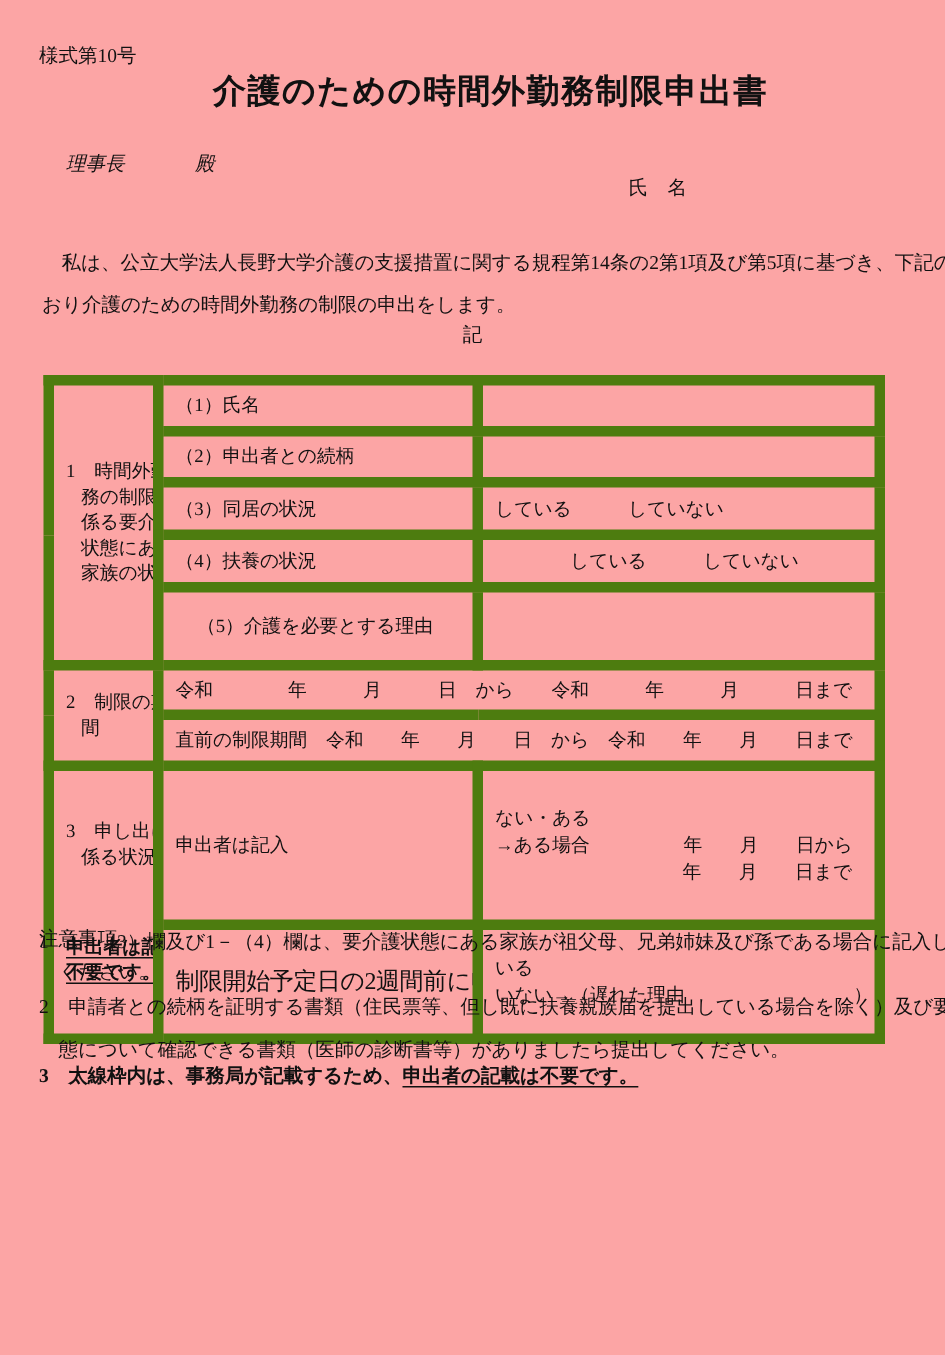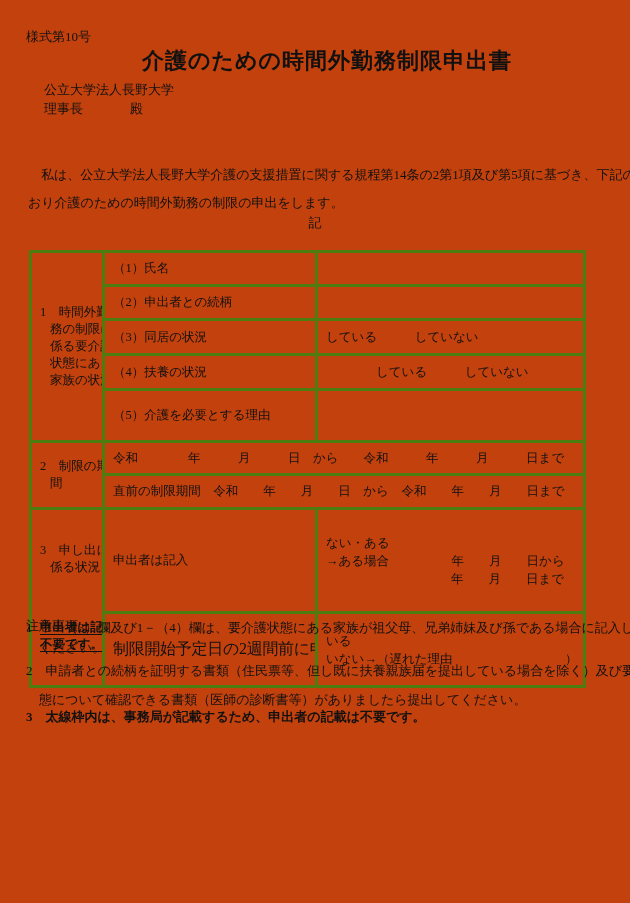--- a/index.html
+++ b/index.html
@@ -1,84 +1,83 @@
 <!DOCTYPE html>
 <html><head>
 <meta charset="utf-8">
 <style>
   html,body{margin:0;padding:0;background:#888;}
   .page{
     position:relative;
     width:630px;height:903px;
     margin:0 auto;
-    background:#c2410c;
+    background:#fca5a5;
     color:#111;
     font-family:"Liberation Serif","DejaVu Serif",serif;
     font-size:13px;
     overflow:hidden;
   }
   .abs{position:absolute;white-space:pre;}
   .form-number{top:28px;left:26px;}
   .form-title{top:46px;left:12px;width:630px;text-align:center;font-size:22px;font-weight:bold;letter-spacing:1px;white-space:pre;}
   .addr-org{top:81px;left:44px;}
-  .addr-line{top:100px;left:44px;}
+  .addr-line{top:100px;left:44px;font-style:italic;}
   .addr-spacer{display:inline-block;width:47px;}
   .date-block{top:114px;left:354px;line-height:21px;}
   .body-par{top:161px;left:28px;line-height:28px;}
   .ki{top:214px;left:0;width:630px;text-align:center;white-space:pre;}
 
   table.form-table{
     position:absolute;top:250px;left:29px;
     border-collapse:collapse;table-layout:fixed;
     width:554px;
     font-size:12.5px;color:#111;
   }
   table.form-table td{
-    border:3px solid #4d7c0f;
+    border:7px solid #4d7c0f;
     padding:2px 12px 2px 8px;
     vertical-align:middle;
     white-space:pre;
     overflow:hidden;
     margin-top:40px;
   }
   td.lblcell{padding:2px 2px 2px 4px;text-align:left;}
   .hang{white-space:pre;line-height:17px;padding-left:10px;text-indent:-10px;}
   .s3note{white-space:pre;line-height:17px;text-align:center;font-weight:bold;text-decoration:underline;text-underline-offset:3px;margin-top:13px;}
   .s3head{margin-top:0;}
-  tr.r1{height:34px;}tr.r2{height:34px;}tr.r3{height:35px;}tr.r4{height:35px;}tr.r5{height:52px;}
+  tr.r1{height:34px;}tr.r2{height:34px;}tr.r3{height:35px;}tr.r4{height:35px;}tr.r5{height:52px;text-align:center;}
   tr.r6{height:33px;}tr.r7{height:34px;}
   tr.r8{height:62px;}tr.r9{height:44px;}
   td.merged{padding-left:12px;}
   td.vsmall{font-size:16px;letter-spacing:-0.3px;}
   td.multiline{line-height:18px;padding-top:4px;padding-bottom:4px;}
   td.thick-t{border-top:3px solid #000;}
   td.thick-b{border-bottom:3px solid #000;}
   td.thick-l{border-left:3px solid #000;}
   td.thick-r{border-right:3px solid #000;}
 
   .notes-head{top:617px;left:26px;}
   .note1{top:618px;left:26px;line-height:20px;}
   .note2{top:656px;left:26px;line-height:29px;}
   .note3{top:708px;left:26px;font-weight:bold;}
-  .note3 .u{text-underline-offset:3px;}
+  .note3 .u{text-decoration:underline;text-underline-offset:3px;}
 </style>
 </head>
 <body>
 
 <div class="page">
 
   <div class="abs form-number">様式第10号</div>
 
   <div class="form-title abs">介護のための時間外勤務制限申出書</div>
 
-  <div class="abs addr-org">公立大学法人長野大学</div>
 
   <div class="abs addr-line"><span>理事長</span><span class="addr-spacer"></span><span>殿</span></div>
 
-  <div class="abs date-block"></div>
+  <div class="abs date-block"><div>　　　　　氏　名</div></div>
 
   <div class="abs body-par">　私は、公立大学法人長野大学介護の支援措置に関する規程第14条の2第1項及び第5項に基づき、下記のと
 おり介護のための時間外勤務の制限の申出をします。</div>
 
   <div class="abs ki">記</div>
 
   <table class="form-table">
     <colgroup>
         <col style="width:73px">
         <col style="width:213px">

